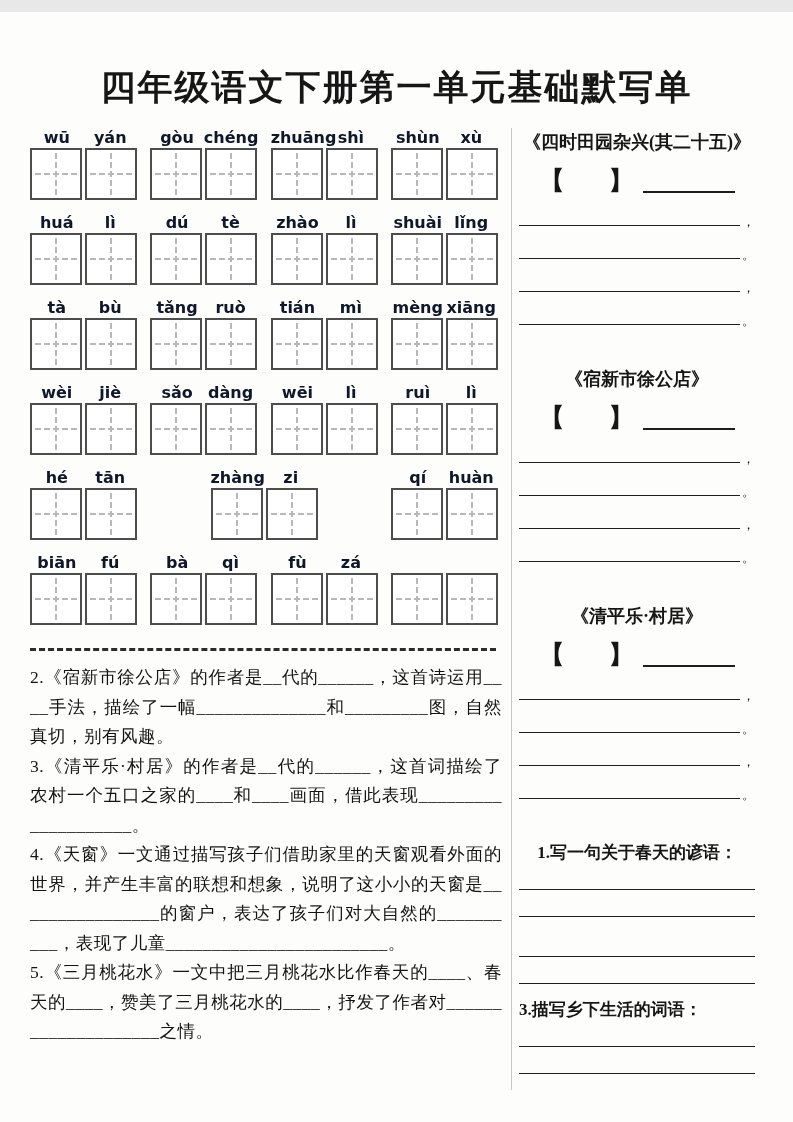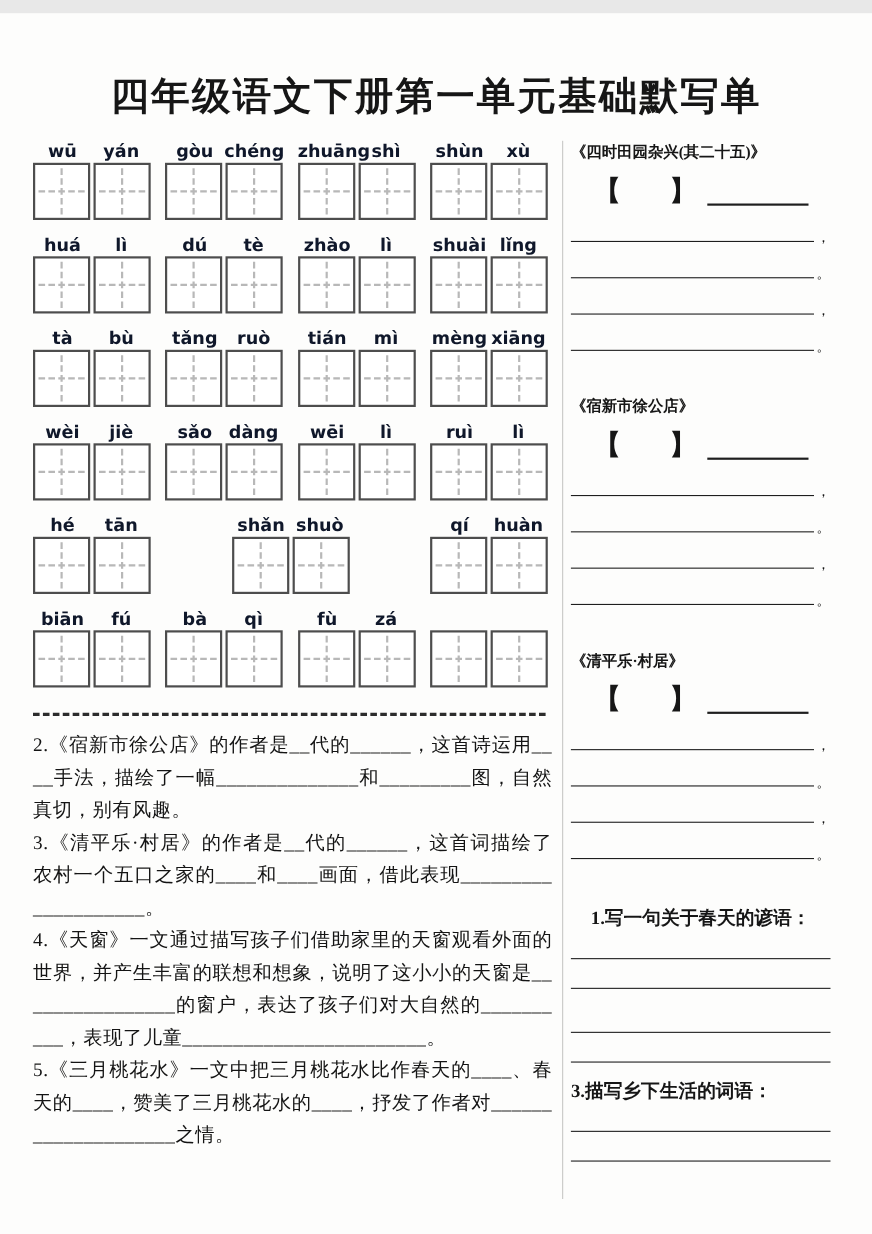--- a/index.html
+++ b/index.html
@@ -44,21 +44,21 @@
     font-size:17.5px; line-height:29.5px; text-align:justify; color:#141414;
     letter-spacing:0.5px;
   }
   .left-questions p { margin:0; word-break:break-all; }
   .left-questions p:nth-child(5) { margin-top:13px; }
   
   .v-divider { position:absolute; left:511px; top:116px; height:962px; border-left:1.5px solid #c8c8c6; }
   
   .right-col { position:absolute; left:519px; top:118px; width:236px; }
   .poem-section { margin-bottom:42px; }
-  .poem-title { text-align:left; font-size:14px; font-weight:bold; white-space:nowrap; }
+  .poem-title { text-align:center; font-size:18px; font-weight:bold; white-space:nowrap; }
   .poem-byline { display:flex; justify-content:center; align-items:flex-end; margin-top:9px; height:30px; }
   .bracket { font-size:25px; font-weight:bold; line-height:1; }
   .bracket-open { margin-right:44px; }
   .author-blank { width:92px; height:22px; margin-left:9px; border-bottom:2px solid #1e1e1e; }
   .answer-line { display:flex; align-items:flex-end; margin-top:25px; height:8px; }
   .write-line { flex:1; border-bottom:1.5px solid #1e1e1e; height:8px; }
   .line-punct { font-size:13px; margin-left:2px; line-height:1; transform:translateY(2px); }
   
   .right-questions { margin-top:2px; }
   .rq-item { margin-top:14px; }
@@ -248,22 +248,22 @@
             <span>hé</span>
             <span>tān</span>
           </div>
           <div class="boxes">
             <div class="tianzige"></div>
             <div class="tianzige"></div>
           </div>
         </div>
         <div class="pin-group">
           <div class="pin-labels">
-            <span>shǎn</span>
-            <span>shuò</span>
+            <span>zhàng</span>
+            <span>zi</span>
           </div>
           <div class="boxes">
             <div class="tianzige"></div>
             <div class="tianzige"></div>
           </div>
         </div>
         <div class="pin-group">
           <div class="pin-labels">
             <span>qí</span>
             <span>huàn</span>

